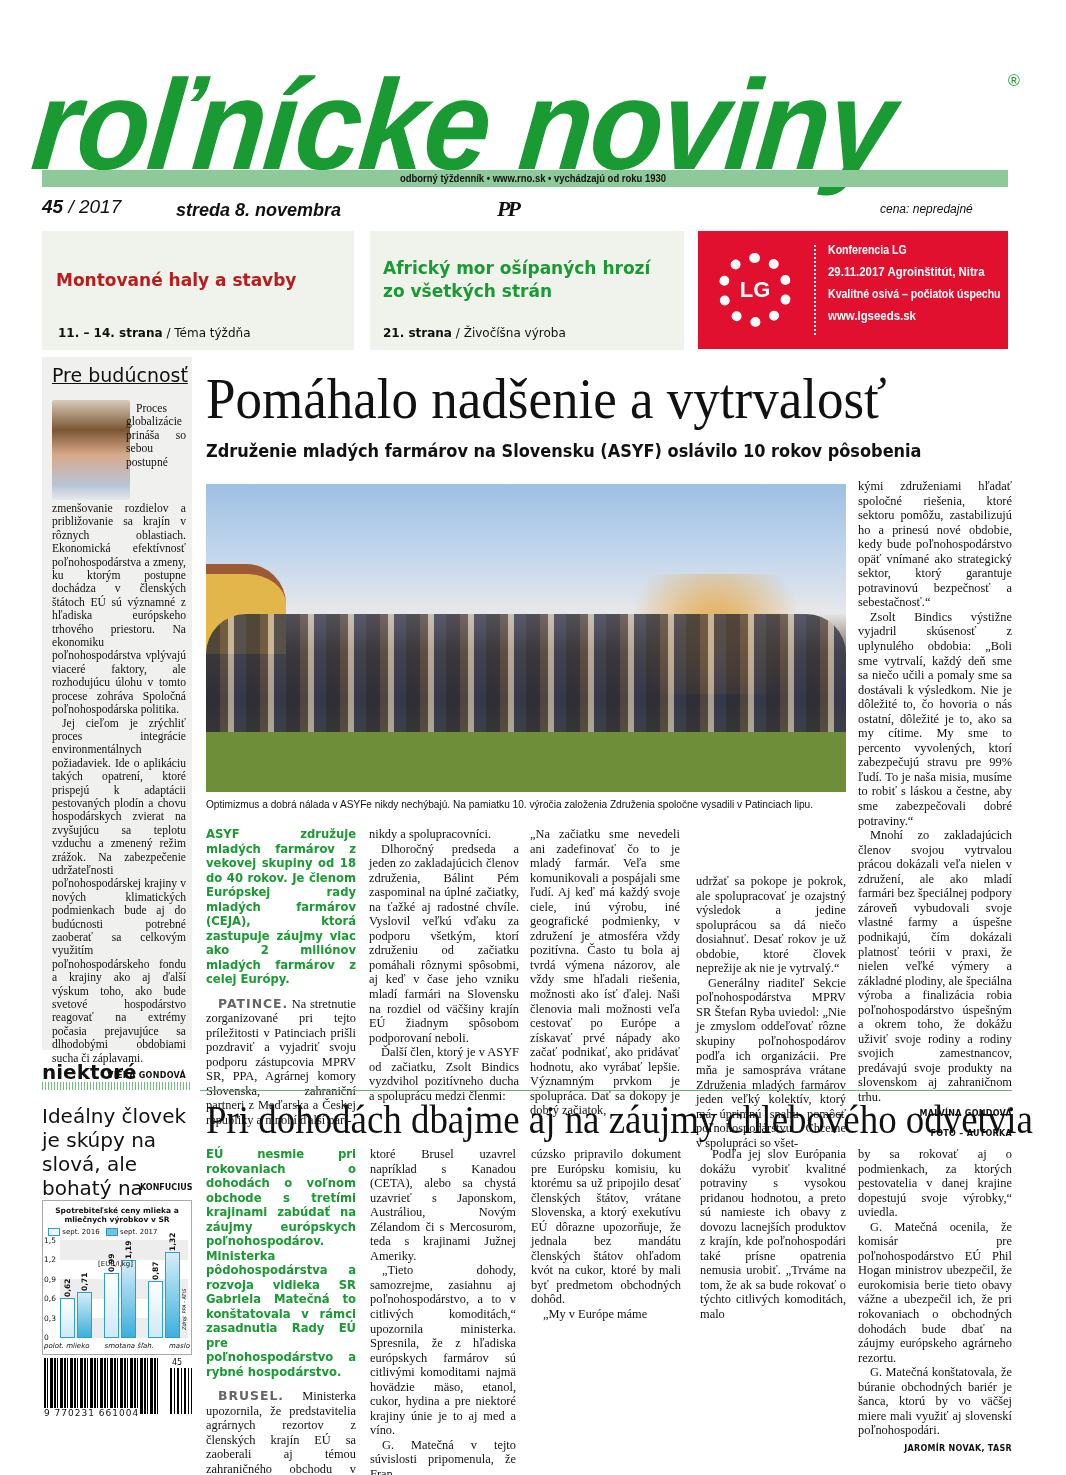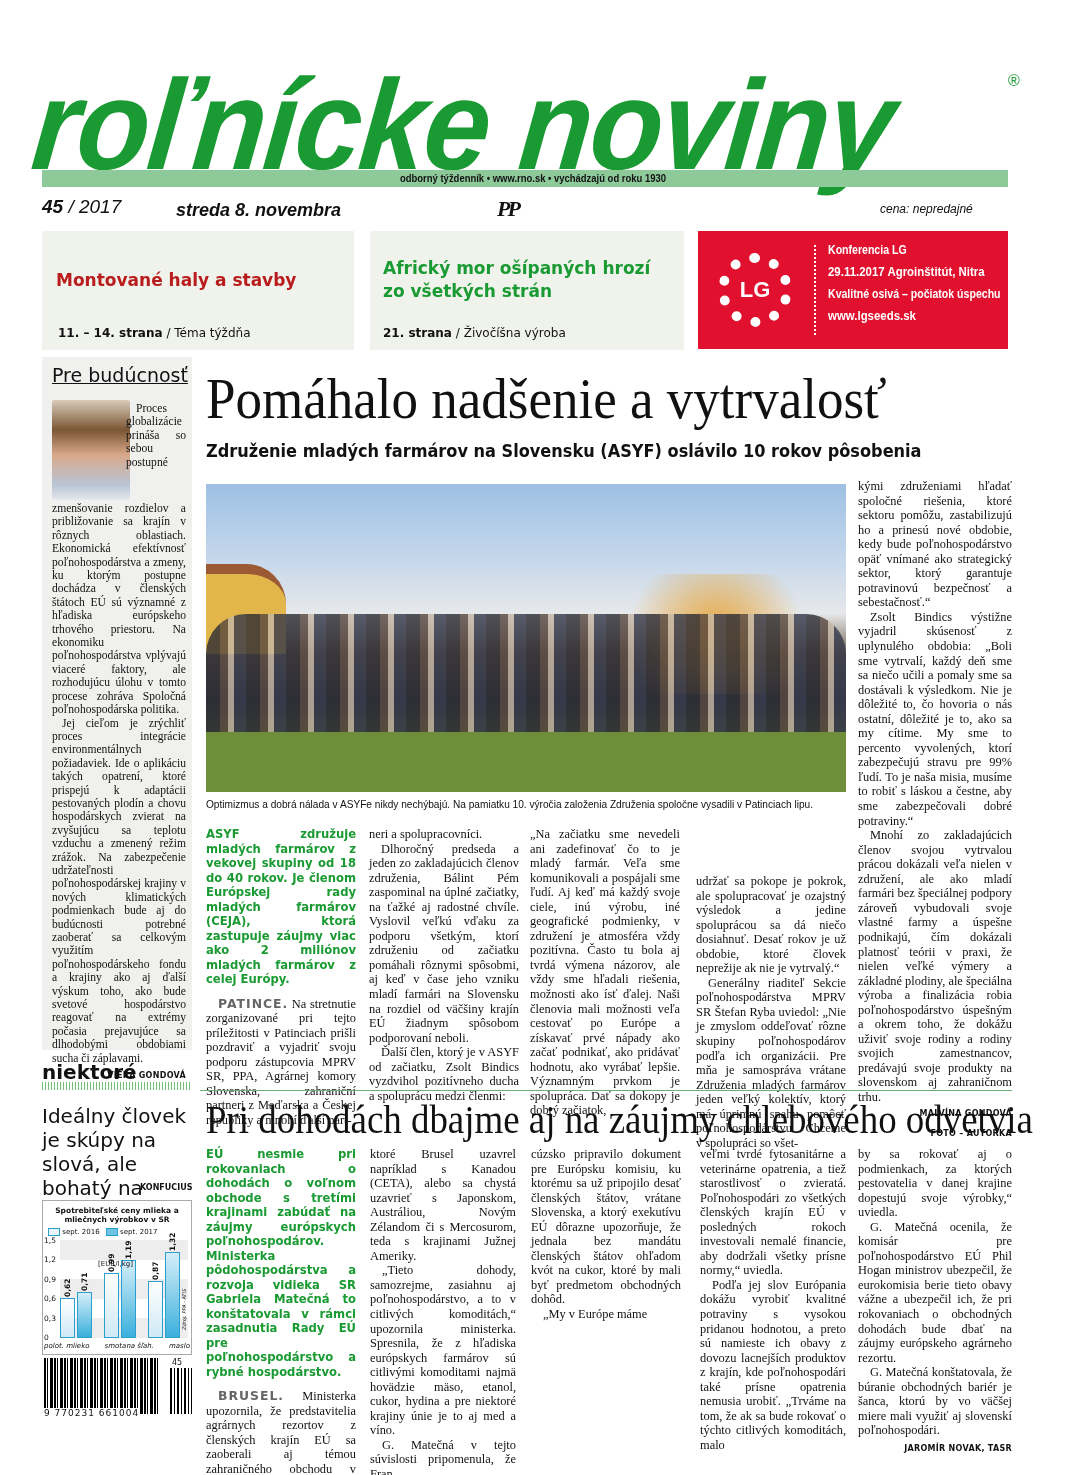--- a/index.html
+++ b/index.html
@@ -184,21 +184,21 @@
   <div class="crowd"></div>
   <div class="grass"></div>
 </div>
 <div class="abs caption">Optimizmus a dobrá nálada v ASYFe nikdy nechýbajú. Na pamiatku 10. výročia založenia Združenia spoločne vysadili v Patinciach lipu.</div>
 
 <div class="abs col" style="left:206px;top:827px;width:150px;">
   <p class="noi lead">ASYF združuje mladých farmárov z vekovej skupiny od 18 do 40 rokov. Je členom Európskej rady mladých farmárov (CEJA), ktorá zastupuje záujmy viac ako 2 miliónov mladých farmárov z celej Európy.</p>
   <p style="margin-top:10px;"><span class="dateline">PATINCE.</span> <span>Na stretnutie zorganizované pri tejto príležitosti v Patinciach prišli pozdraviť a vyjadriť svoju podporu zástupcovia MPRV SR, PPA, Agrárnej komory Slovenska, zahraniční partneri z Maďarska a Českej republiky a mnohí ďalší part-</span></p>
 </div>
 <div class="abs col" style="left:369px;top:827px;width:150px;">
-  <p class="noi">neri a spolupracovníci.</p>
+  <p class="noi">nikdy a spolupracovníci.</p>
   <p>Dlhoročný predseda a jeden zo zakladajúcich členov združenia, Bálint Pém zaspominal na úplné začiatky, na ťažké aj radostné chvíle. Vyslovil veľkú vďaku za podporu všetkým, ktorí združeniu od začiatku pomáhali rôznymi spôsobmi, aj keď v čase jeho vzniku mladí farmári na Slovensku na rozdiel od väčšiny krajín EÚ žiadnym spôsobom podporovaní neboli.</p>
   <p>Ďalší člen, ktorý je v ASYF od začiatku, Zsolt Bindics vyzdvihol pozitívneho ducha a spoluprácu medzi členmi:</p>
 </div>
 <div class="abs col" style="left:530px;top:827px;width:150px;">
   <p class="noi">„Na začiatku sme nevedeli ani zadefinovať čo to je mladý farmár. Veľa sme komunikovali a pospájali sme ľudí. Aj keď má každý svoje ciele, inú výrobu, iné geografické podmienky, v združení je atmosféra vždy pozitívna. Často tu bola aj tvrdá výmena názorov, ale vždy sme hľadali riešenia, možnosti ako ísť ďalej. Naši členovia mali možnosti veľa cestovať po Európe a získavať prvé nápady ako začať podnikať, ako pridávať hodnotu, ako vyrábať lepšie. Významným prvkom je spolupráca. Dať sa dokopy je dobrý začiatok,</p>
 </div>
 <div class="abs col" style="left:696px;top:827px;width:150px;margin-top:47px;">
   <p class="noi">udržať sa pokope je pokrok, ale spolupracovať je ozajstný výsledok a jedine spoluprácou sa dá niečo dosiahnuť. Desať rokov je už obdobie, ktoré človek neprežije ak nie je vytrvalý.“</p>
   <p>Generálny riaditeľ Sekcie poľnohospodárstva MPRV SR Štefan Ryba uviedol: „Nie je zmyslom oddeľovať rôzne skupiny poľnohospodárov podľa ich organizácii. Pre mňa je samospráva vrátane Združenia mladých farmárov jeden veľký kolektív, ktorý má úprimnú snahu pomôcť poľnohospodárstvu. Chceme v spolupráci so všet-</p>
 </div>
@@ -220,21 +220,20 @@
 <div class="abs col" style="left:370px;top:1147px;width:146px;">
   <p class="noi">ktoré Brusel uzavrel napríklad s Kanadou (CETA), alebo sa chystá uzavrieť s Japonskom, Austráliou, Novým Zélandom či s Mercosurom, teda s krajinami Južnej Ameriky.</p>
   <p>„Tieto dohody, samozrejme, zasiahnu aj poľnohospodárstvo, a to v citlivých komoditách,“ upozornila ministerka. Spresnila, že z hľadiska európskych farmárov sú citlivými komoditami najmä hovädzie mäso, etanol, cukor, hydina a pre niektoré krajiny únie je to aj med a víno.</p>
   <p>G. Matečná v tejto súvislosti pripomenula, že Fran-</p>
 </div>
 <div class="abs col" style="left:531px;top:1147px;width:150px;">
   <p class="noi">cúzsko pripravilo dokument pre Európsku komisiu, ku ktorému sa už pripojilo desať členských štátov, vrátane Slovenska, a ktorý exekutívu EÚ dôrazne upozorňuje, že jednala bez mandátu členských štátov ohľadom kvót na cukor, ktoré by mali byť predmetom obchodných dohôd.</p>
   <p>„My v Európe máme</p>
 </div>
 <div class="abs col" style="left:700px;top:1147px;width:146px;">
-  <p class="noi">veľmi tvrdé fytosanitárne a veterinárne opatrenia, a tiež starostlivosť o zvieratá. Poľnohospodári zo všetkých členských krajín EÚ v posledných rokoch investovali nemalé financie, aby dodržali všetky prísne normy,“ uviedla.</p>
   <p>Podľa jej slov Európania dokážu vyrobiť kvalitné potraviny s vysokou pridanou hodnotou, a preto sú namieste ich obavy z dovozu lacnejších produktov z krajín, kde poľnohospodári také prísne opatrenia nemusia urobiť. „Trváme na tom, že ak sa bude rokovať o týchto citlivých komoditách, malo</p>
 </div>
 <div class="abs col" style="left:858px;top:1147px;width:154px;">
   <p class="noi">by sa rokovať aj o podmienkach, za ktorých pestovatelia v danej krajine dopestujú svoje výrobky,“ uviedla.</p>
   <p>G. Matečná ocenila, že komisár pre poľnohospodárstvo EÚ Phil Hogan ministrov ubezpečil, že eurokomisia berie tieto obavy vážne a ubezpečil ich, že pri rokovaniach o obchodných dohodách bude dbať na záujmy európskeho agrárneho rezortu.</p>
   <p>G. Matečná konštatovala, že búranie obchodných bariér je šanca, ktorú by vo väčšej miere mali využiť aj slovenskí poľnohospodári.</p>
   <div class="byline" style="margin-top:4px;">JAROMÍR NOVAK, TASR</div>
 </div>
 
 </body></html>

